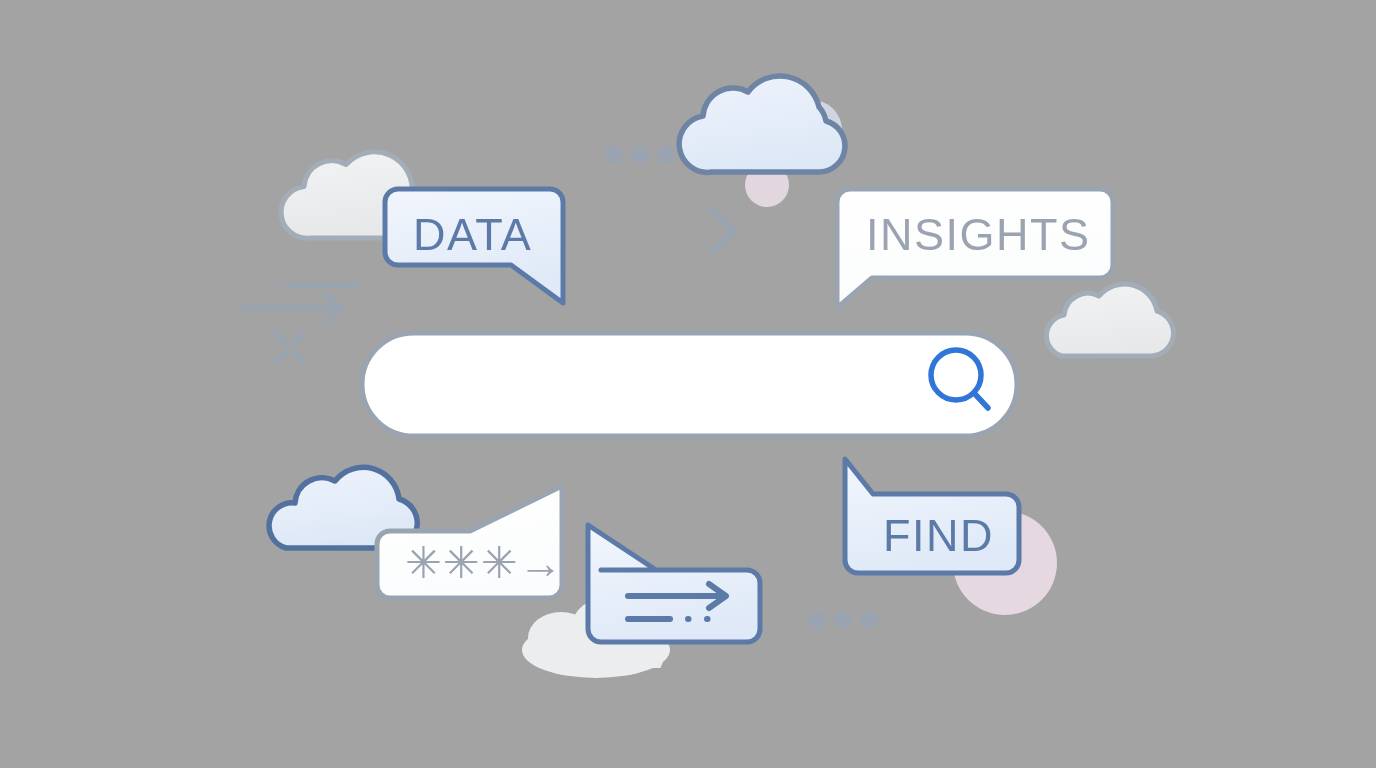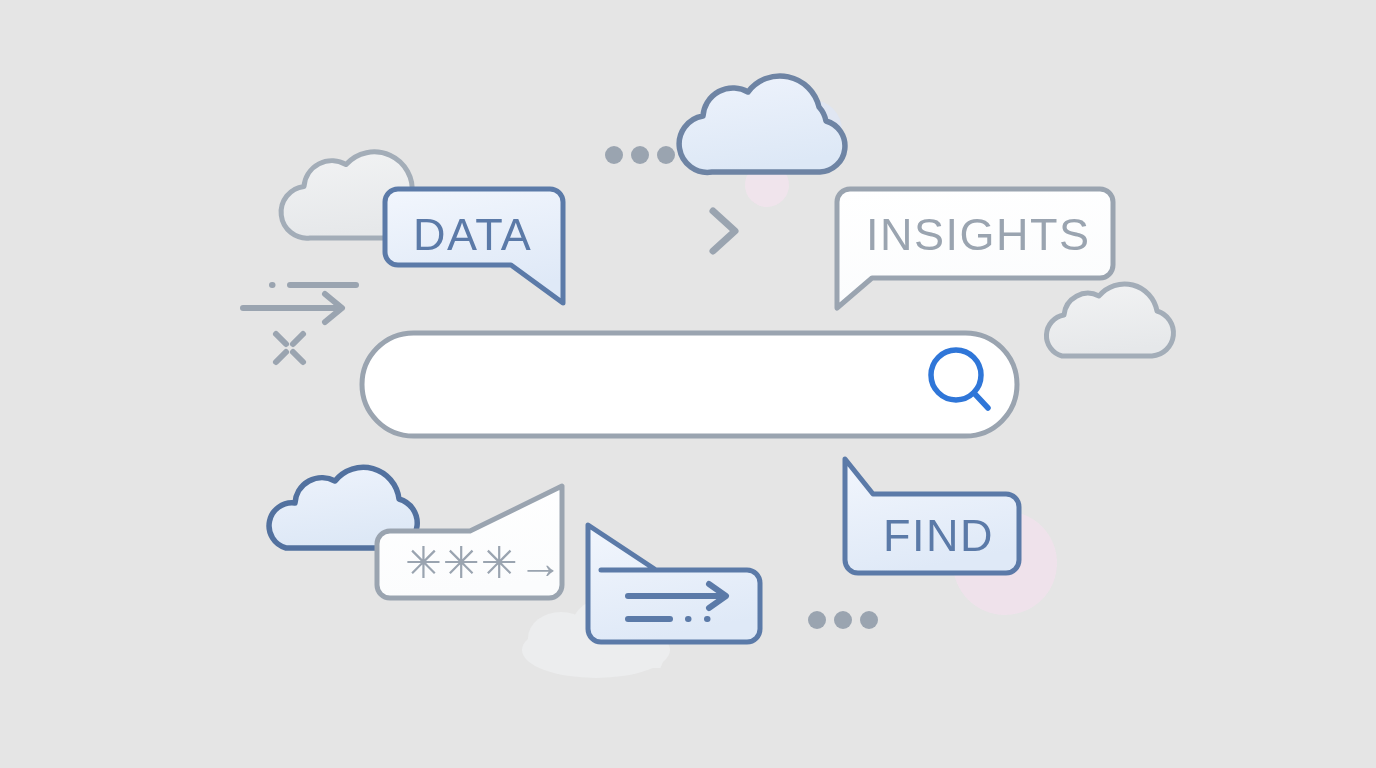--- a/index.html
+++ b/index.html
@@ -26,21 +26,21 @@
     height: 768px;
   }
   .lbl {
     font-family: "Liberation Sans", sans-serif;
     font-weight: 400;
   }
 </style>
 </head>
 <body style="background: rgb(253, 253, 254);">
 
-<div id="canvas" style="background: #e5e5e5; text-decoration: underline;">
+<div id="canvas" style="background: #a3a3a3; text-decoration: underline;">
 
   <svg id="scene" viewBox="0 0 1376 768" xmlns="http://www.w3.org/2000/svg">
 
     <defs>
       <linearGradient id="gradBlueFill" x1="0" y1="0" x2="0.25" y2="1">
         <stop offset="0%" stop-color="#eef3fc"></stop>
         <stop offset="100%" stop-color="#dde8f6"></stop>
       </linearGradient>
       <linearGradient id="gradBlueFill2" x1="0" y1="0" x2="0.3" y2="1">
         <stop offset="0%" stop-color="#f2f6fd"></stop>

